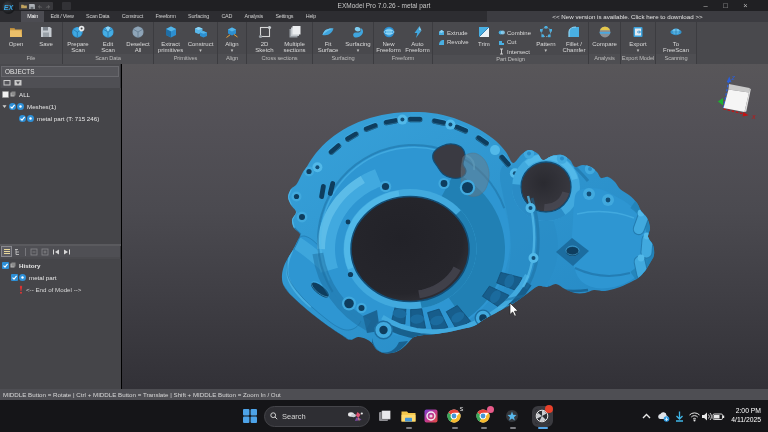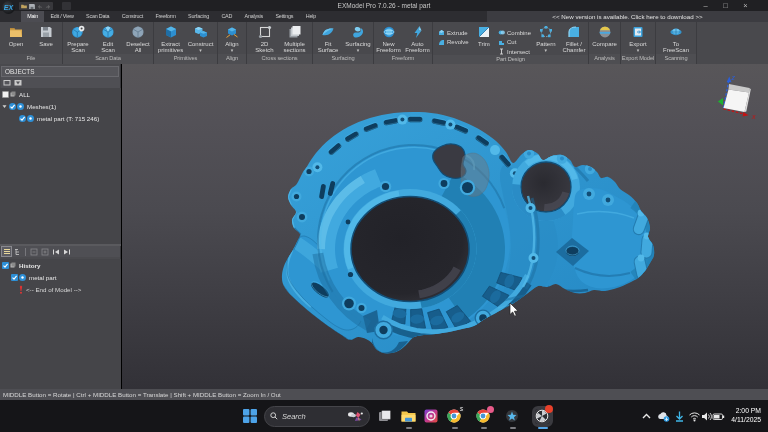--- a/index.html
+++ b/index.html
@@ -77,21 +77,21 @@
   .viewport { position:absolute; left:122px; top:0; width:646px; height:325px;
     background:linear-gradient(180deg, #585659 0%, #535157 18%, #4b4a50 45%, #3f3e44 72%, #323137 100%); }
   .vpsvg { position:absolute; left:0; top:0; }
 
   
   .statusbar { position:absolute; left:0; top:389px; width:768px; height:11px; background:#4e4e53;
     color:#d8d8d8; font-size:6.2px; line-height:11px; padding-left:3px; }
 
   
   .taskbar { position:absolute; left:0; top:400px; width:768px; height:32px; background:#151518; }
-  .tbicons { position:absolute; left:243px; top:0; height:32px; display:flex; align-items:center; gap:8px;font-style:italic; }
+  .tbicons { position:absolute; left:243px; top:0; height:32px; display:flex; align-items:center; gap:8px; }
   .tbi { position:relative; width:15px; height:15px; flex:none; }
   .searchpill { position:relative; width:106px; height:21px; border-radius:11px; background:#2e2e33;
     border:1px solid #45454a; display:flex; align-items:center; padding:0 5px; flex:none; }
   .searchpill .stext { color:#d4d4d4; font-size:7.5px; margin-left:4px; flex:1; }
   .runline { position:absolute; bottom:-5px; left:50%; transform:translateX(-50%); width:6px; height:2px;
     border-radius:1px; background:#7d7d82; }
   .runline.active { width:10px; background:#55a6e8; }
   .tray { position:absolute; right:0; top:0; width:768px; height:32px; }
   .tray > * { position:absolute; }
   .trayico { width:13px; height:13px; top:9.5px; }

